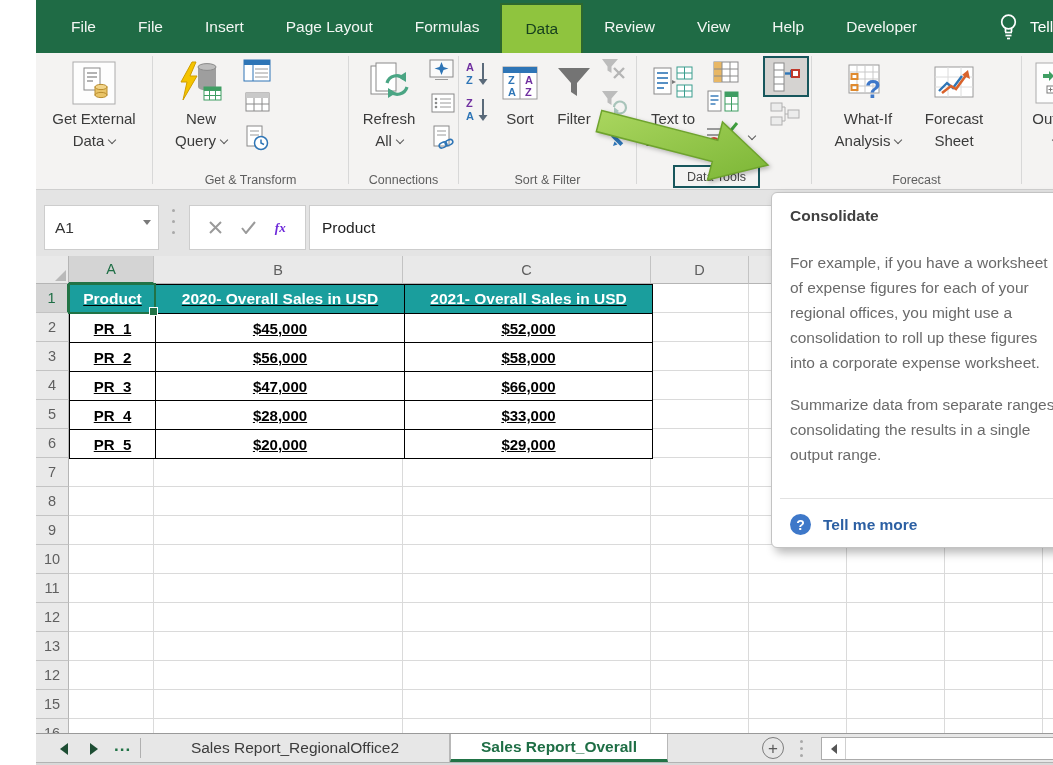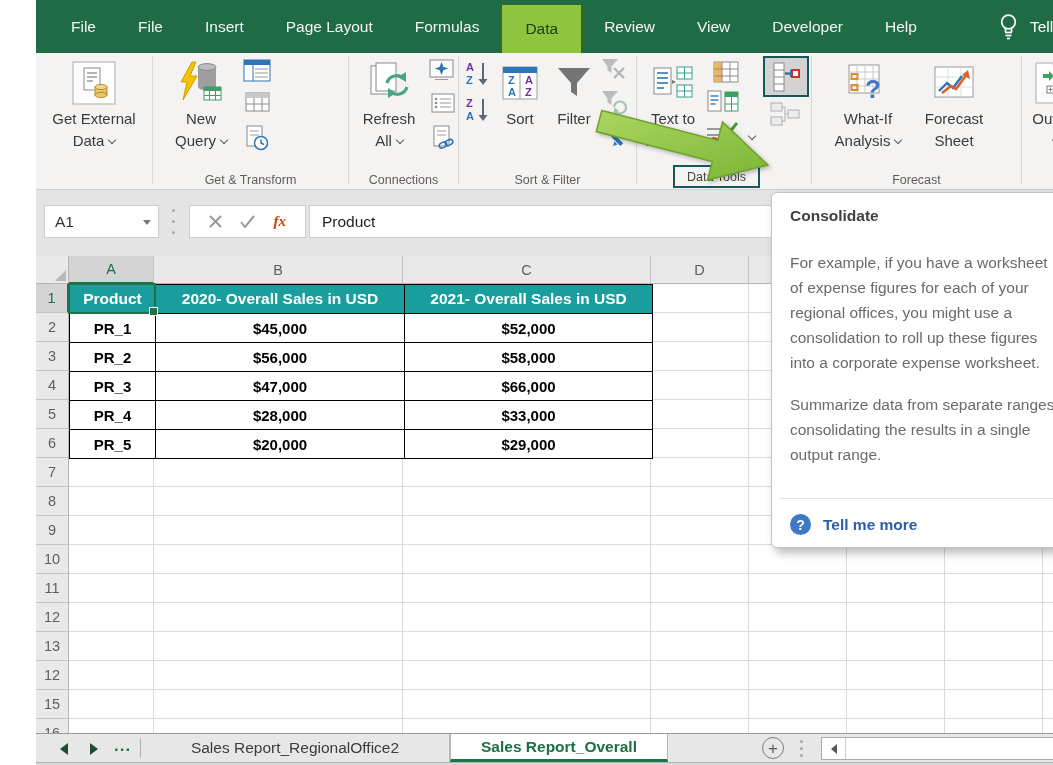--- a/index.html
+++ b/index.html
@@ -24,44 +24,44 @@
   .bigbtn .icn { height:50px; display:flex; align-items:center; justify-content:center; margin-top:5px; }
   .bigbtn .lbl { font-size:15px; color:#3b3b3b; line-height:22px; text-align:center; white-space:nowrap; }
   .smallicn { position:absolute; cursor:default; }
   .chev { display:inline-block; width:6px; height:6px; border-right:1.6px solid #5a5a5a; border-bottom:1.6px solid #5a5a5a; transform:rotate(45deg); margin-left:5px; vertical-align:3px; }
   #consolidate-btn { position:absolute; left:126px; top:3px; width:46px; height:41px; background:#d5d3d1; border:2px solid #17565c; display:flex; align-items:center; justify-content:center; z-index:3; }
   #datatools-box { position:absolute; left:36px; bottom:2px; width:87px; height:23px; border:2px solid #17565c; display:flex; align-items:center; justify-content:center; font-size:12.5px; color:#444; background:transparent; }
   #green-arrow { position:absolute; left:553px; top:50px; z-index:6; pointer-events:none; }
 
   
   #formularow { position:absolute; left:0; top:190px; width:1053px; height:66px; background:#e4e4e4; }
-  .fbox { position:absolute; top:15px; height:33px; background:#fff; border:1px solid #cdcdcd; display:flex; align-items:center; }
+  .fbox { position:absolute; top:15px; height:45px; background:#fff; border:1px solid #cdcdcd; display:flex; align-items:center; }
   #namebox { left:8px; width:115px; font-size:15.5px; color:#333; padding-left:10px; }
   #namebox .nbchev { position:absolute; right:7px; top:14px; width:0; height:0; border-left:4px solid transparent; border-right:4px solid transparent; border-top:5px solid #7a7a7a; }
   .vdots { position:absolute; top:19px; width:3px; height:25px; display:flex; flex-direction:column; justify-content:space-between; }
   .vdots i { width:3px; height:3px; border-radius:50%; background:#a9a9a9; }
   #fxbox { left:153px; width:117px; justify-content:space-around; padding:0 10px; }
-  #fxbox .fxlbl { font-family:"Liberation Serif", serif; font-style:italic; font-weight:bold; font-size:15px; color:#c2410c; }
+  #fxbox .fxlbl { font-family:"Liberation Serif", serif; font-style:italic; font-weight:bold; font-size:13px; color:#6d28d9; }
   #formulainput { left:273px; width:780px; font-size:15.5px; color:#222; padding-left:12px; }
 
   
   #sheet { position:absolute; left:0; top:256px; width:1053px; height:477px; background:#fff; overflow:hidden; }
   #corner { position:absolute; left:0; top:0; width:33px; height:28px; background:#e9e9e9; border-right:1px solid #b5b5b5; border-bottom:1px solid #b5b5b5; }
   #corner:after { content:''; position:absolute; right:2px; bottom:2px; border-left:11px solid transparent; border-bottom:11px solid #b9b9b9; }
   #colheaders { position:absolute; left:33px; top:0; height:28px; display:flex; }
   .chcell { height:28px; background:#e9e9e9; border-right:1px solid #c3c3c3; border-bottom:1px solid #b5b5b5; display:flex; align-items:center; justify-content:center; font-size:14.5px; color:#5f5f5f; }
   .chcell.sel { background:#d4d4d4; color:#1e6e45; border-bottom:2px solid #217346; }
   #gridrows { position:absolute; left:0; top:28px; width:1053px; }
   .sheetrow { display:flex; height:29px; }
   .rowhdr { width:33px; height:29px; background:#e9e9e9; border-right:1px solid #b5b5b5; border-bottom:1px solid #c3c3c3; display:flex; align-items:center; justify-content:center; font-size:14.5px; color:#5f5f5f; flex:none; }
   .rowhdr.sel { background:#d4d4d4; color:#1e6e45; border-right:2px solid #217346; }
   .gcell { height:29px; border-right:1px solid #dadada; border-bottom:1px solid #dadada; flex:none; }
 
   
-  #datatable { position:absolute; left:33px; top:28px; border-left:1px solid #000; border-top:1px solid #000; z-index:2; }
+  #datatable { position:absolute; left:33px; top:28px; border-left:1px solid #000; border-top:1px solid #000; z-index:2;text-decoration:underline; }
   .trow { display:flex; }
   .tth { height:29px; background:#1a9e9d; color:#fff; font-weight:bold; font-size:15.5px; display:flex; align-items:center; justify-content:center; border-right:1px solid #000; border-bottom:1px solid #000; white-space:nowrap; }
   .ttd { height:29px; background:#fff; color:#000; font-weight:bold; font-size:15px; display:flex; align-items:center; justify-content:center; border-right:1px solid #000; border-bottom:1px solid #000; }
   #a1sel { position:absolute; left:32px; top:27px; width:88px; height:31px; border:2px solid #217346; z-index:4; pointer-events:none; }
   #a1sel:after { content:''; position:absolute; right:-4px; bottom:-4px; width:7px; height:7px; background:#217346; border:1px solid #fff; }
   #vscroll { position:absolute; right:0; top:0; width:9px; height:477px; background:#f2f2f2; border-left:1px solid #c8c8c8; z-index:1; }
 
   
   #tabbar { position:absolute; left:0; top:733px; width:1053px; height:29px; background:#e7e7e7; border-top:1px solid #9a9a9a; }
   .navarr { position:absolute; top:9px; width:0; height:0; border-top:6px solid transparent; border-bottom:6px solid transparent; }
@@ -98,22 +98,22 @@
   <div id="titlebar">
     <div id="ribbon-tabs">
         <div class="rtab">File</div>
         <div class="rtab">File</div>
         <div class="rtab">Insert</div>
         <div class="rtab">Page Layout</div>
         <div class="rtab">Formulas</div>
         <div class="rtab active">Data</div>
         <div class="rtab">Review</div>
         <div class="rtab">View</div>
+        <div class="rtab">Help</div>
         <div class="rtab">Developer</div>
-        <div class="rtab">Help</div>
       </div>
     <div id="tellme">
       <svg width="19" height="27" viewBox="0 0 19 27">
         <circle cx="9.5" cy="9" r="6.8" fill="none" stroke="#fff" stroke-width="1.7"></circle>
         <path d="M6.5 15 L6.5 19 M12.5 15 L12.5 19" stroke="#fff" stroke-width="1.7" fill="none"></path>
         <line x1="6" y1="19.5" x2="13" y2="19.5" stroke="#fff" stroke-width="1.7"></line>
         <line x1="6.5" y1="22.5" x2="12.5" y2="22.5" stroke="#fff" stroke-width="1.7"></line>
         <line x1="8" y1="25.5" x2="11" y2="25.5" stroke="#fff" stroke-width="1.7"></line>
       </svg>
       <span>Tell m</span>

